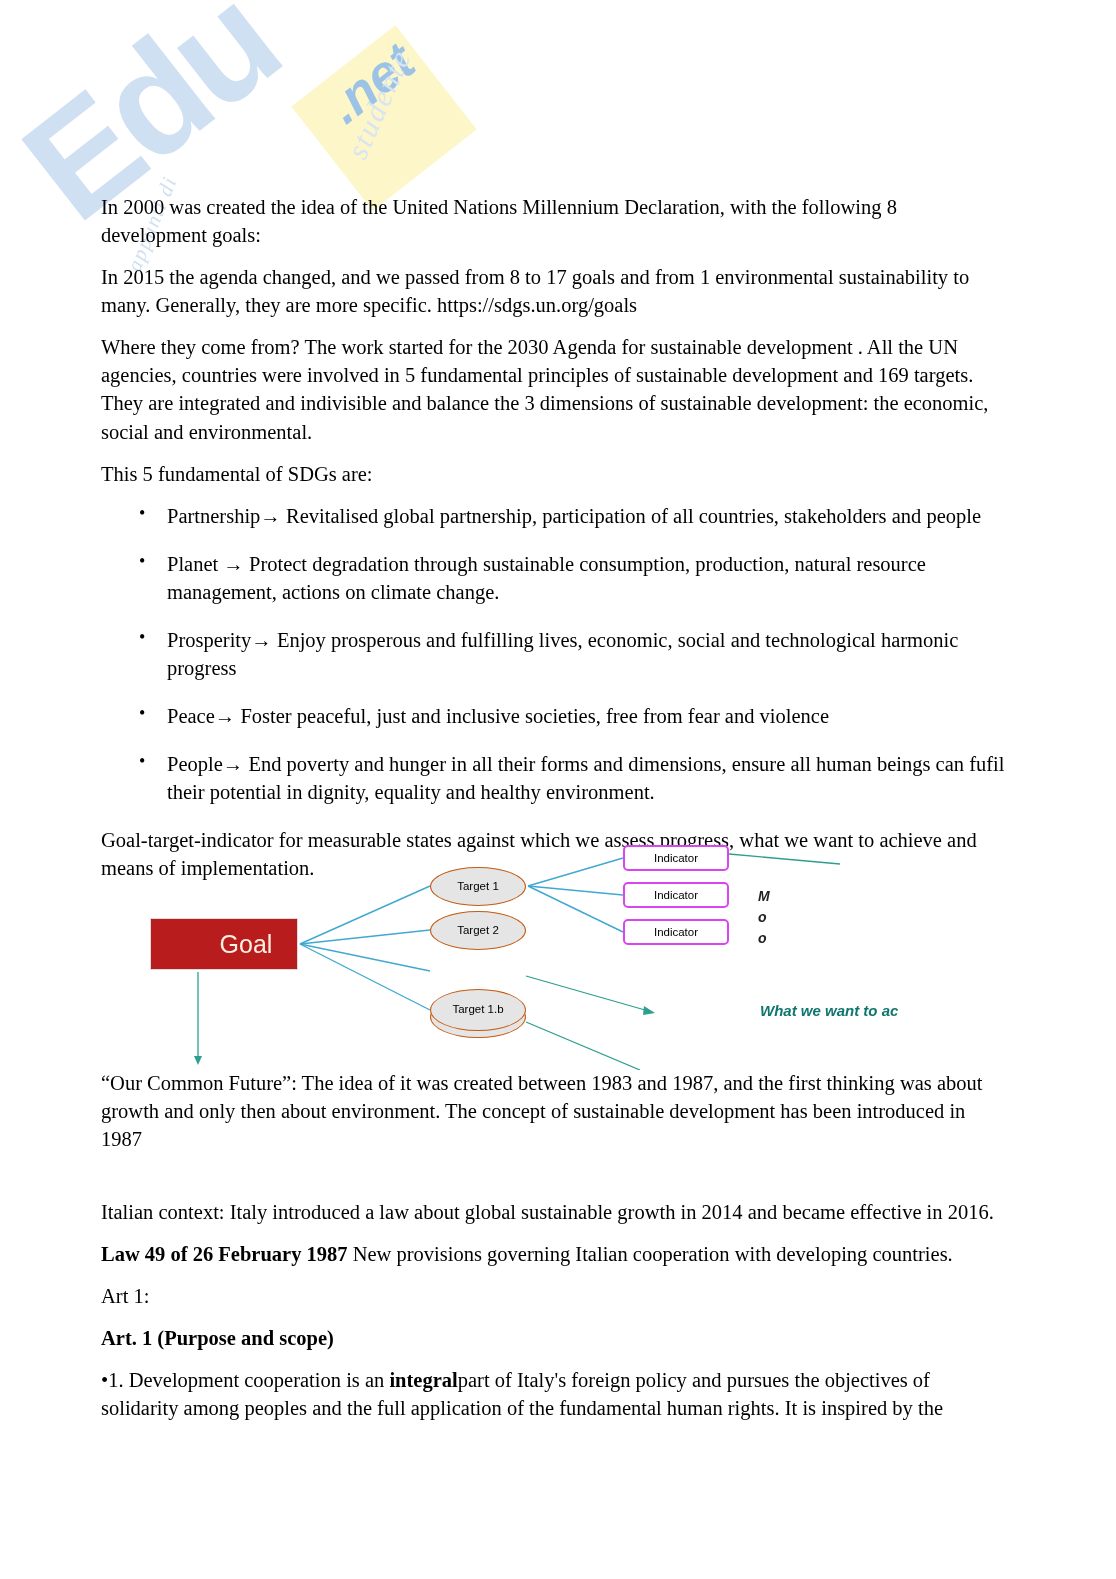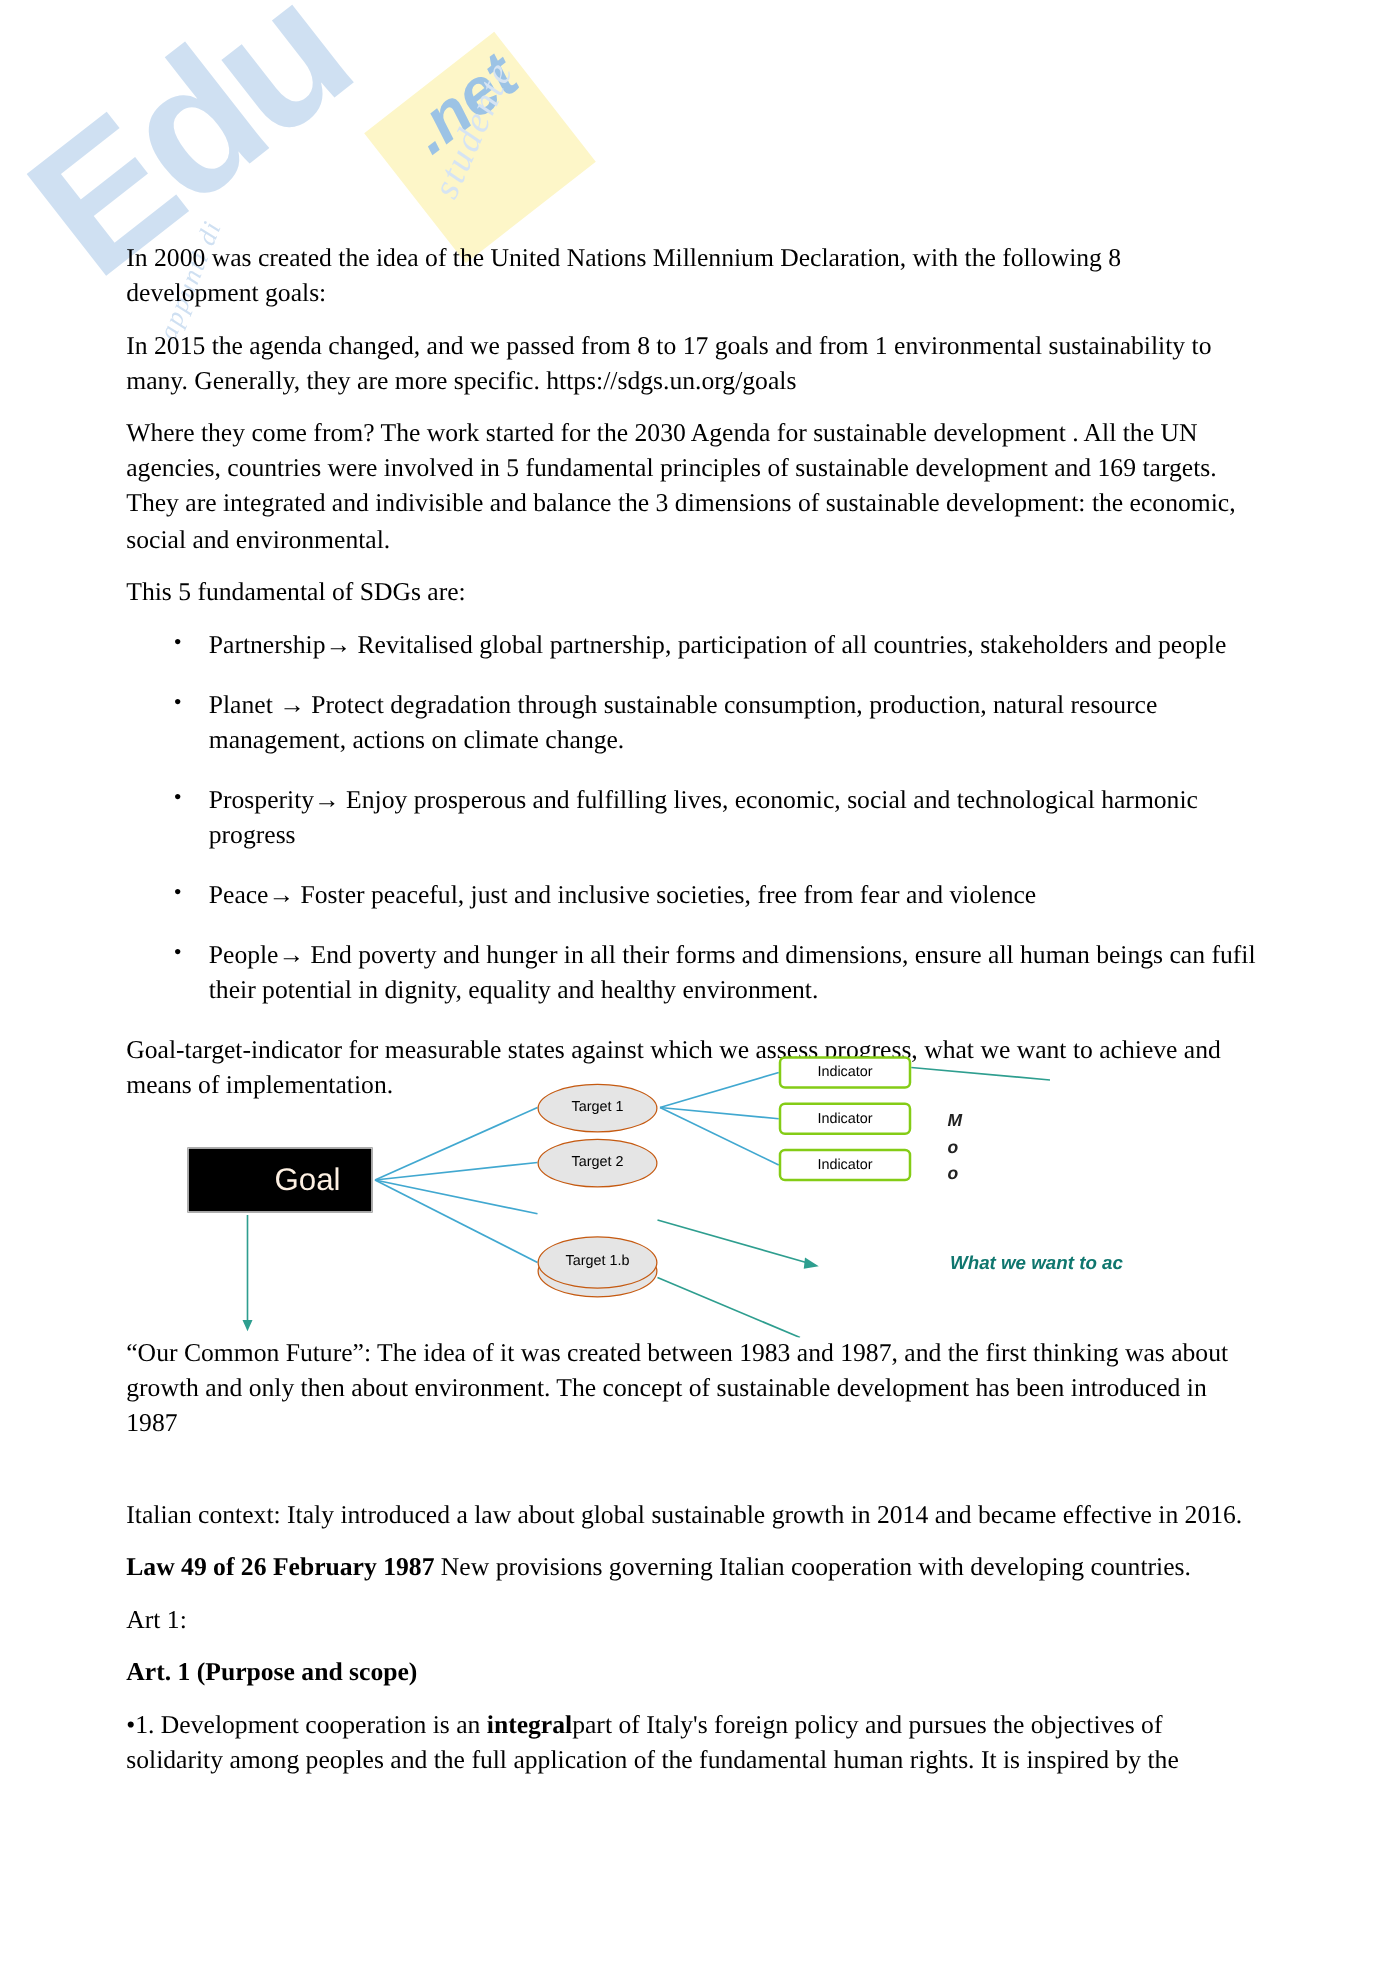--- a/index.html
+++ b/index.html
@@ -136,21 +136,21 @@
     z-index: 2;
   }
   .diagram svg { display: block; }
 
   .goal-box {
     position: absolute;
     left: 10px;
     top: 84px;
     width: 148px;
     height: 52px;
-    background: #000000;
+    background: #b91c1c;
     border: 1px solid #dcdcdc;
     box-sizing: border-box;
     display: flex;
     align-items: center;
     justify-content: center;
     padding-left: 44px;
   }
   .goal-box span {
     font-family: "Liberation Sans", "DejaVu Sans", sans-serif;
     font-size: 25px;
@@ -176,21 +176,21 @@
   }
   .ell-t1 { left: 290px; top: 33px; }
   .ell-t2 { left: 290px; top: 77px; }
   .ell-t1a { left: 290px; top: 116px; height: 42px; margin-top: 46px; }
   .ell-t1b { left: 290px; top: 155px; height: 42px; }
 
   .indicator {
     position: absolute;
     width: 106px;
     height: 26px;
-    border: 2px solid #84cc16;
+    border: 2px solid #d946ef;
     border-radius: 5px;
     background: #ffffff;
     box-sizing: border-box;
     display: flex;
     align-items: center;
     justify-content: center;
     font-family: "Liberation Sans", "DejaVu Sans", sans-serif;
     font-size: 11.5px;
     color: #000;
   }

